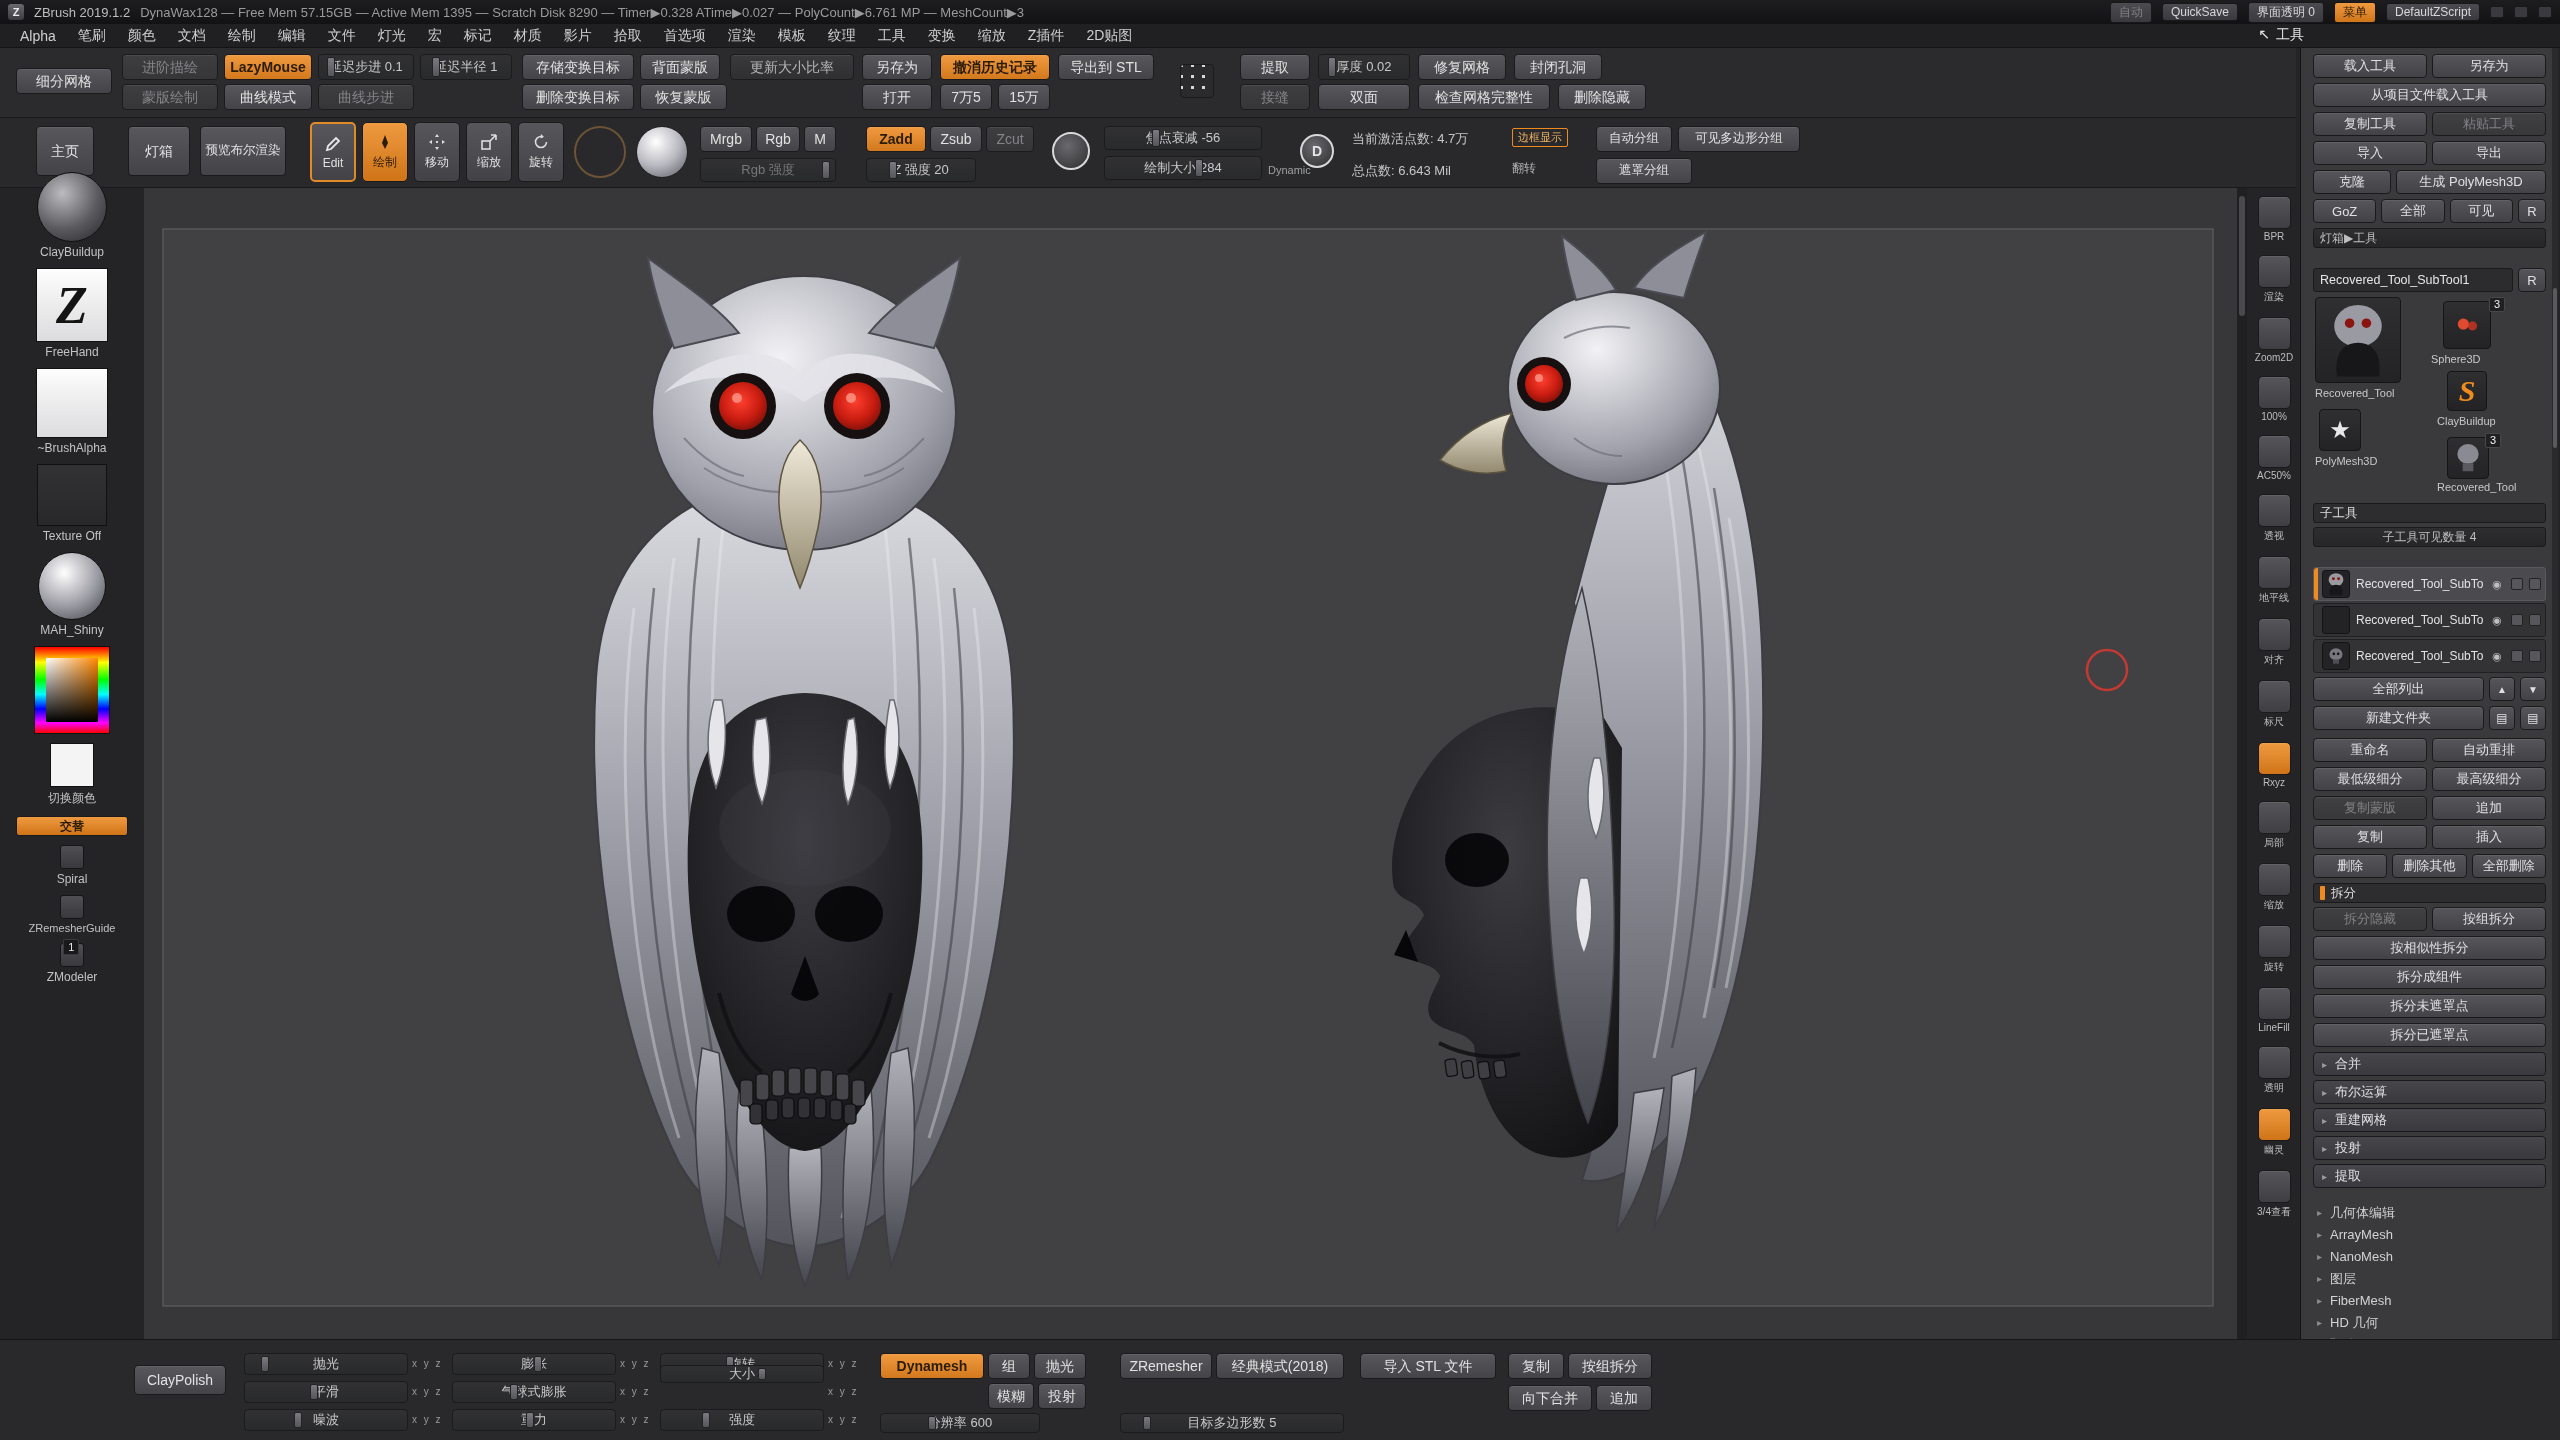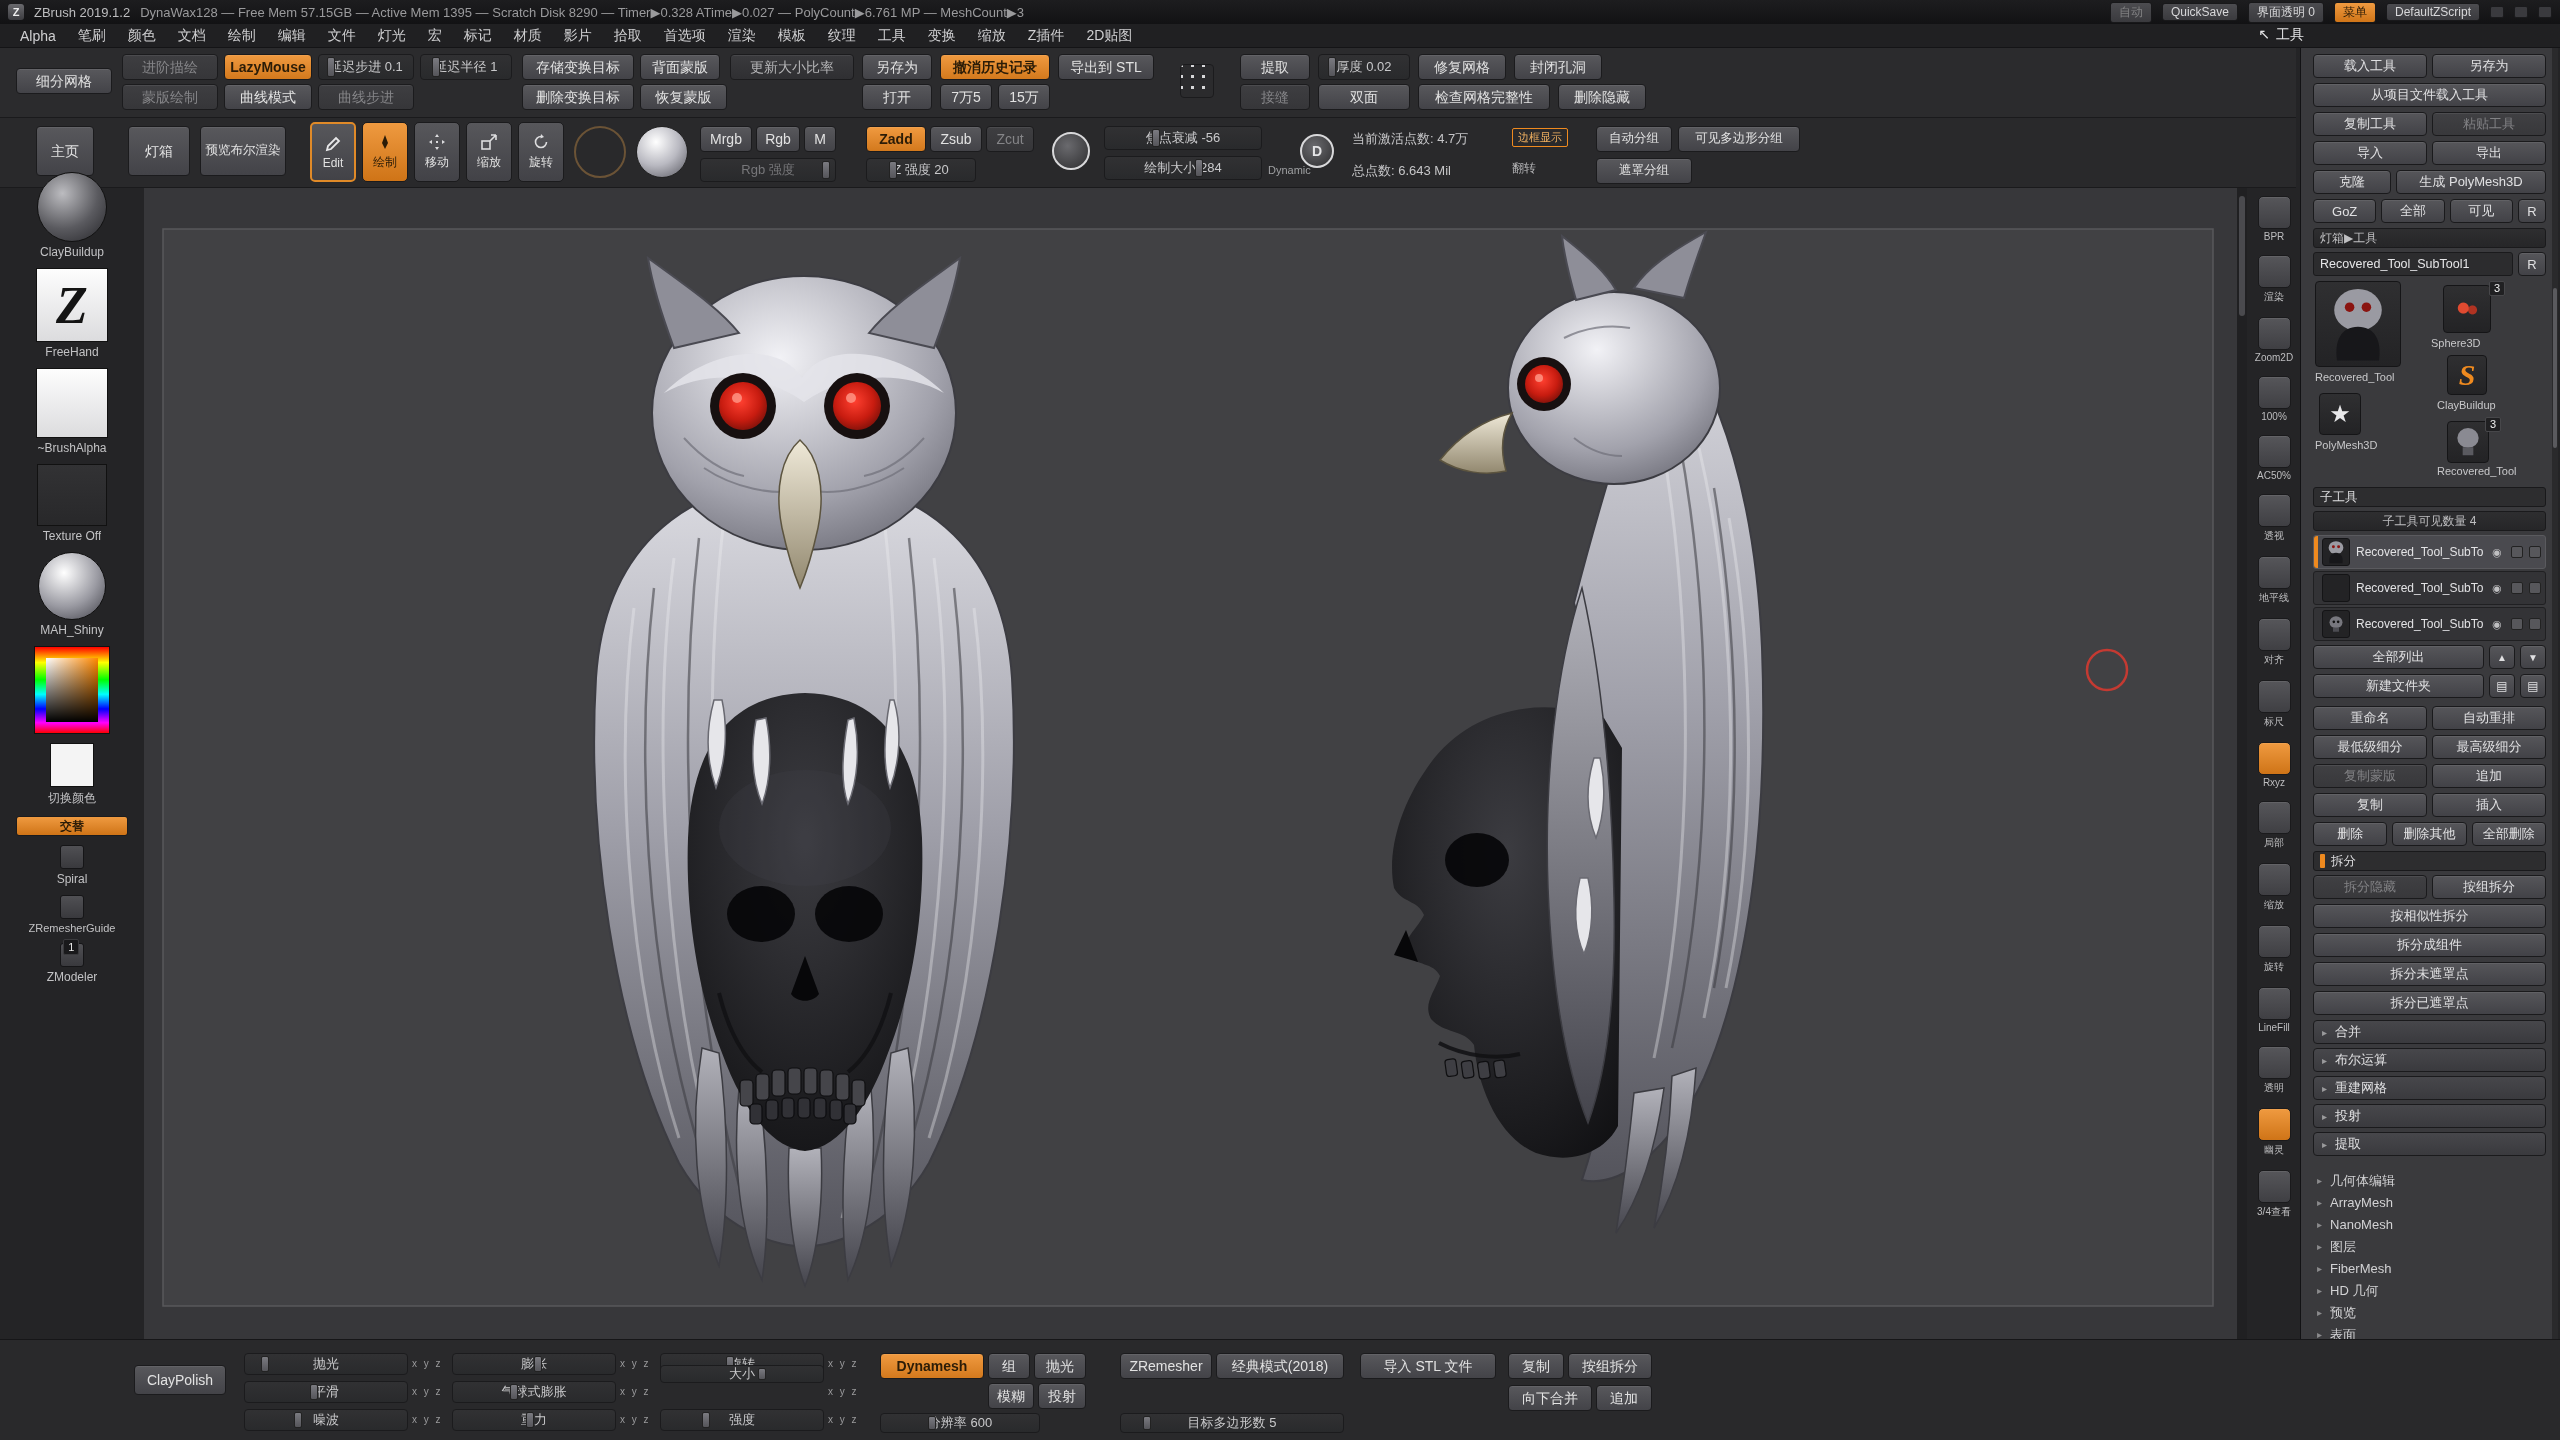--- a/index.html
+++ b/index.html
@@ -70,21 +70,21 @@
 .rs-lb{font-size:10px;color:#bdbdbf;max-width:52px;overflow:hidden;white-space:nowrap}
 .rs:nth-child(10) .rs-ic,.rs:nth-child(16) .rs-ic{background:linear-gradient(#ef9a40,#cf7417)}
 
 
 #toolpanel{position:absolute;left:2300px;top:48px;width:254px;height:1392px;background:#3a3a3d;border-left:1px solid #121214;padding:6px 8px 6px 12px;overflow:hidden}
 .row{display:flex;gap:5px;margin-bottom:5px}
 .b{flex:1;display:flex;align-items:center;justify-content:center;background:linear-gradient(#56565a,#424247);border:1px solid #1a1a1c;border-radius:4px;font-size:13px;height:24px;color:#e0e0e2;box-shadow:inset 0 1px 0 rgba(255,255,255,.07);white-space:nowrap;overflow:hidden}
 .b.dis{color:#828285;background:linear-gradient(#404043,#38383b)}
 .b.sm{flex:0 0 28px}
 .b.ar{flex:0 0 26px;font-size:10px}
-.hbar{display:flex;align-items:center;background:linear-gradient(#2e2e30,#262628);border:1px solid #1a1a1c;border-radius:3px;height:20px;font-size:12px;color:#bfbfc1;padding:0 6px;margin-bottom:4px}
+.hbar{display:flex;align-items:center;background:linear-gradient(#2e2e30,#262628);border:1px solid #1a1a1c;border-radius:3px;height:20px;font-size:12px;color:#bfbfc1;padding:0 6px;margin-bottom:20px}
 .tool-name{flex:1;display:flex;align-items:center;background:#2c2c2e;border:1px solid #1a1a1c;border-radius:3px;height:24px;font-size:12.5px;color:#e6e6e8;padding:0 6px;white-space:nowrap;overflow:hidden}
 .thumbbox{position:relative;height:202px;margin-bottom:4px}
 .tt{position:absolute;background:linear-gradient(#2f2f31,#232325);border:1px solid #151517;border-radius:4px}
 .tt-lbl{position:absolute;font-size:11px;color:#c8c8ca;white-space:nowrap;overflow:hidden}
 .tt-badge{position:absolute;background:#202022;border:1px solid #47474a;color:#efefef;font-size:11px;line-height:13px;padding:0 4px;border-radius:2px;z-index:3}
 .sphere-dots{background:radial-gradient(circle at 42% 48%,#e04a30 0 5px,rgba(0,0,0,0) 6px),radial-gradient(circle at 62% 52%,#b03322 0 4px,rgba(0,0,0,0) 5px),linear-gradient(#2f2f31,#232325)}
 .sglyph{display:flex;align-items:center;justify-content:center;font-family:"Liberation Serif","DejaVu Serif",serif;font-style:italic;font-weight:bold;font-size:30px;color:#ef8a1f}
 .starglyph{display:flex;align-items:center;justify-content:center;font-size:24px;color:#e8e8ea}
 .sec-h{display:flex;align-items:center;height:20px;background:#2d2d2f;border:1px solid #19191b;border-radius:3px;font-size:12.5px;color:#dedee0;padding:0 6px;margin:4px 0;gap:6px}
 .sec-h .chip{width:5px;height:14px;background:#ef8a1f;border-radius:1px}

